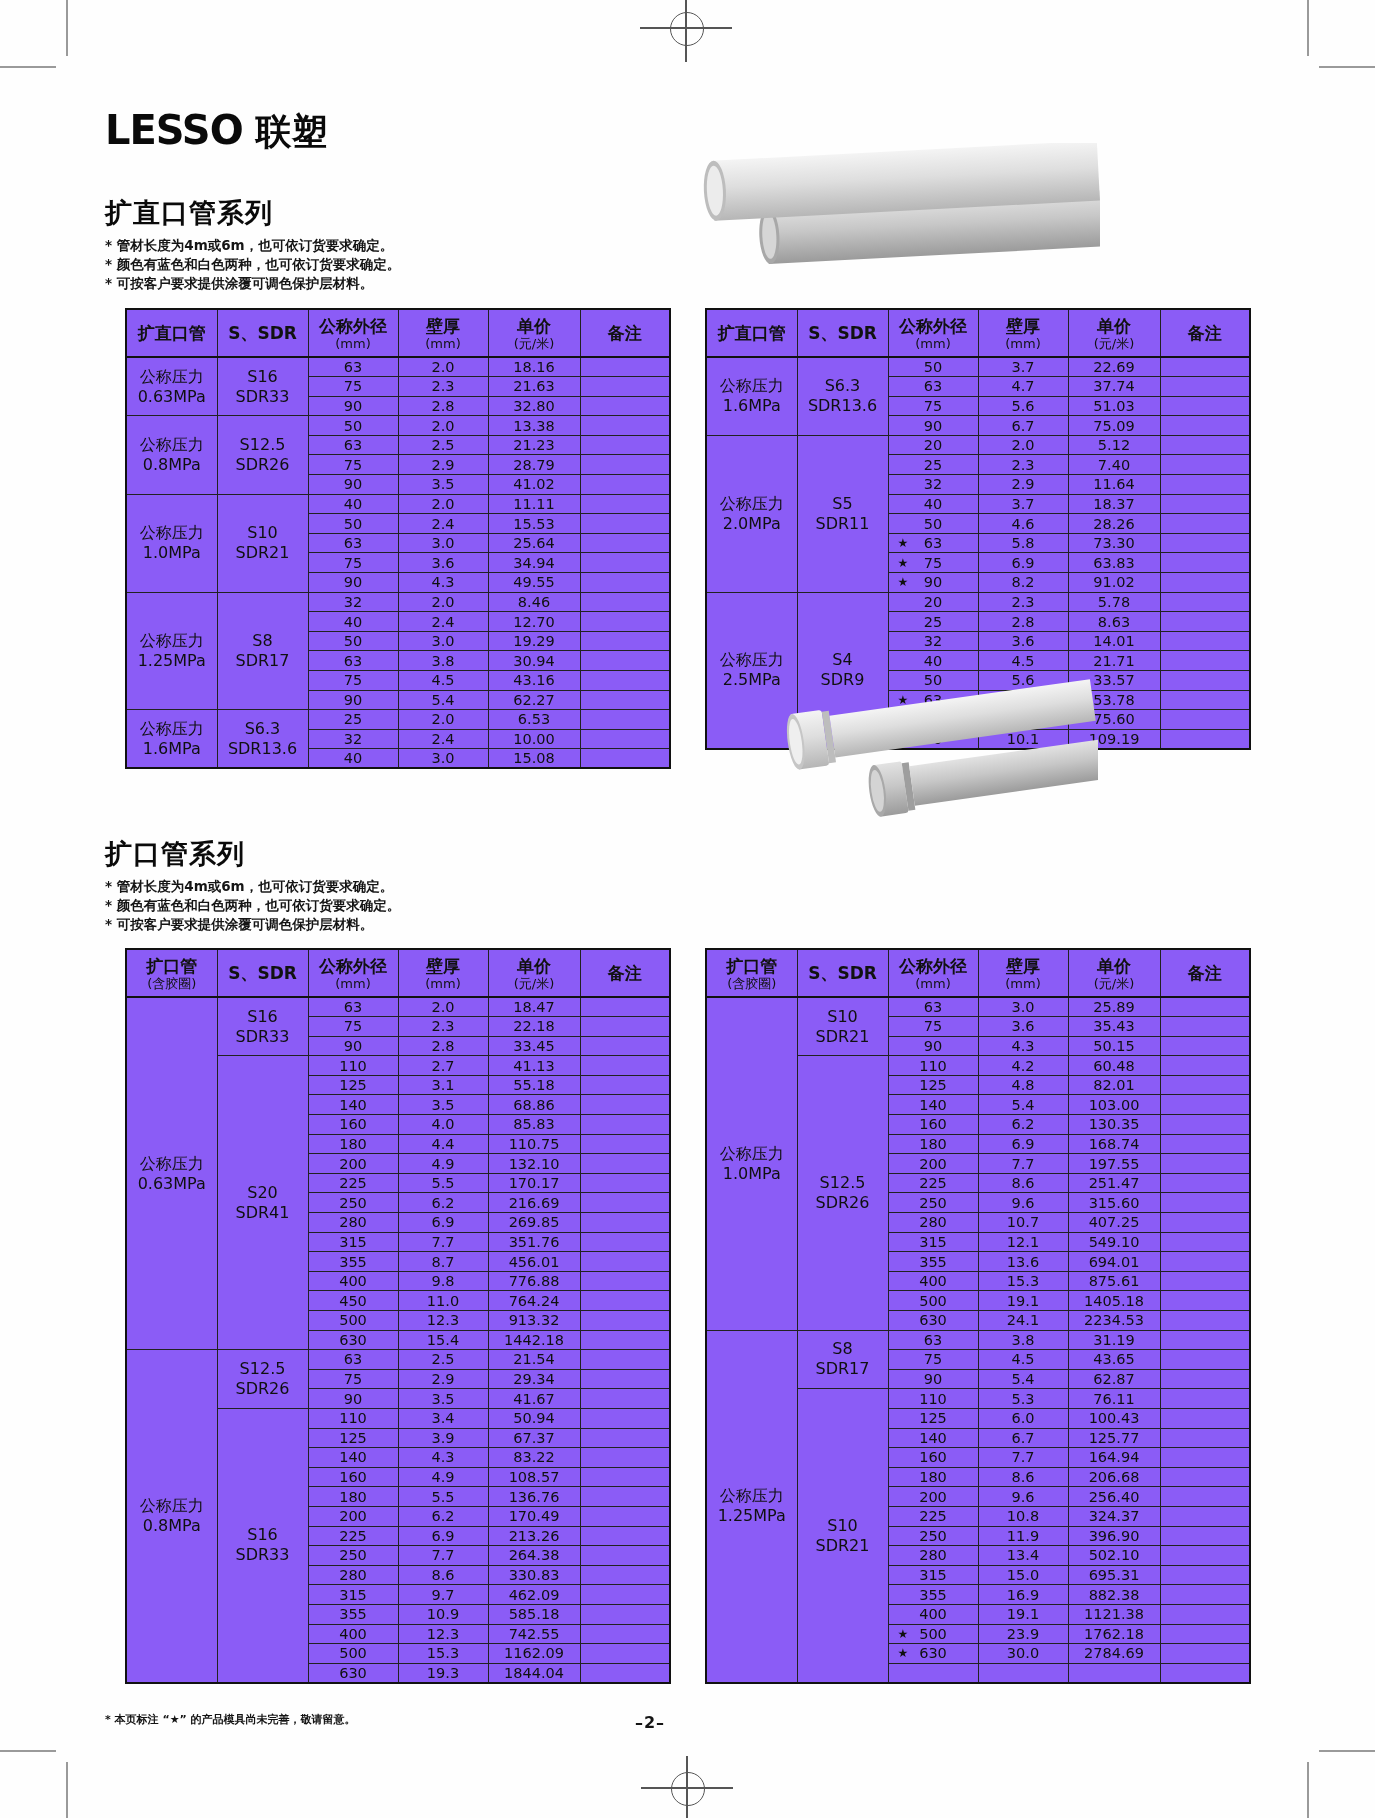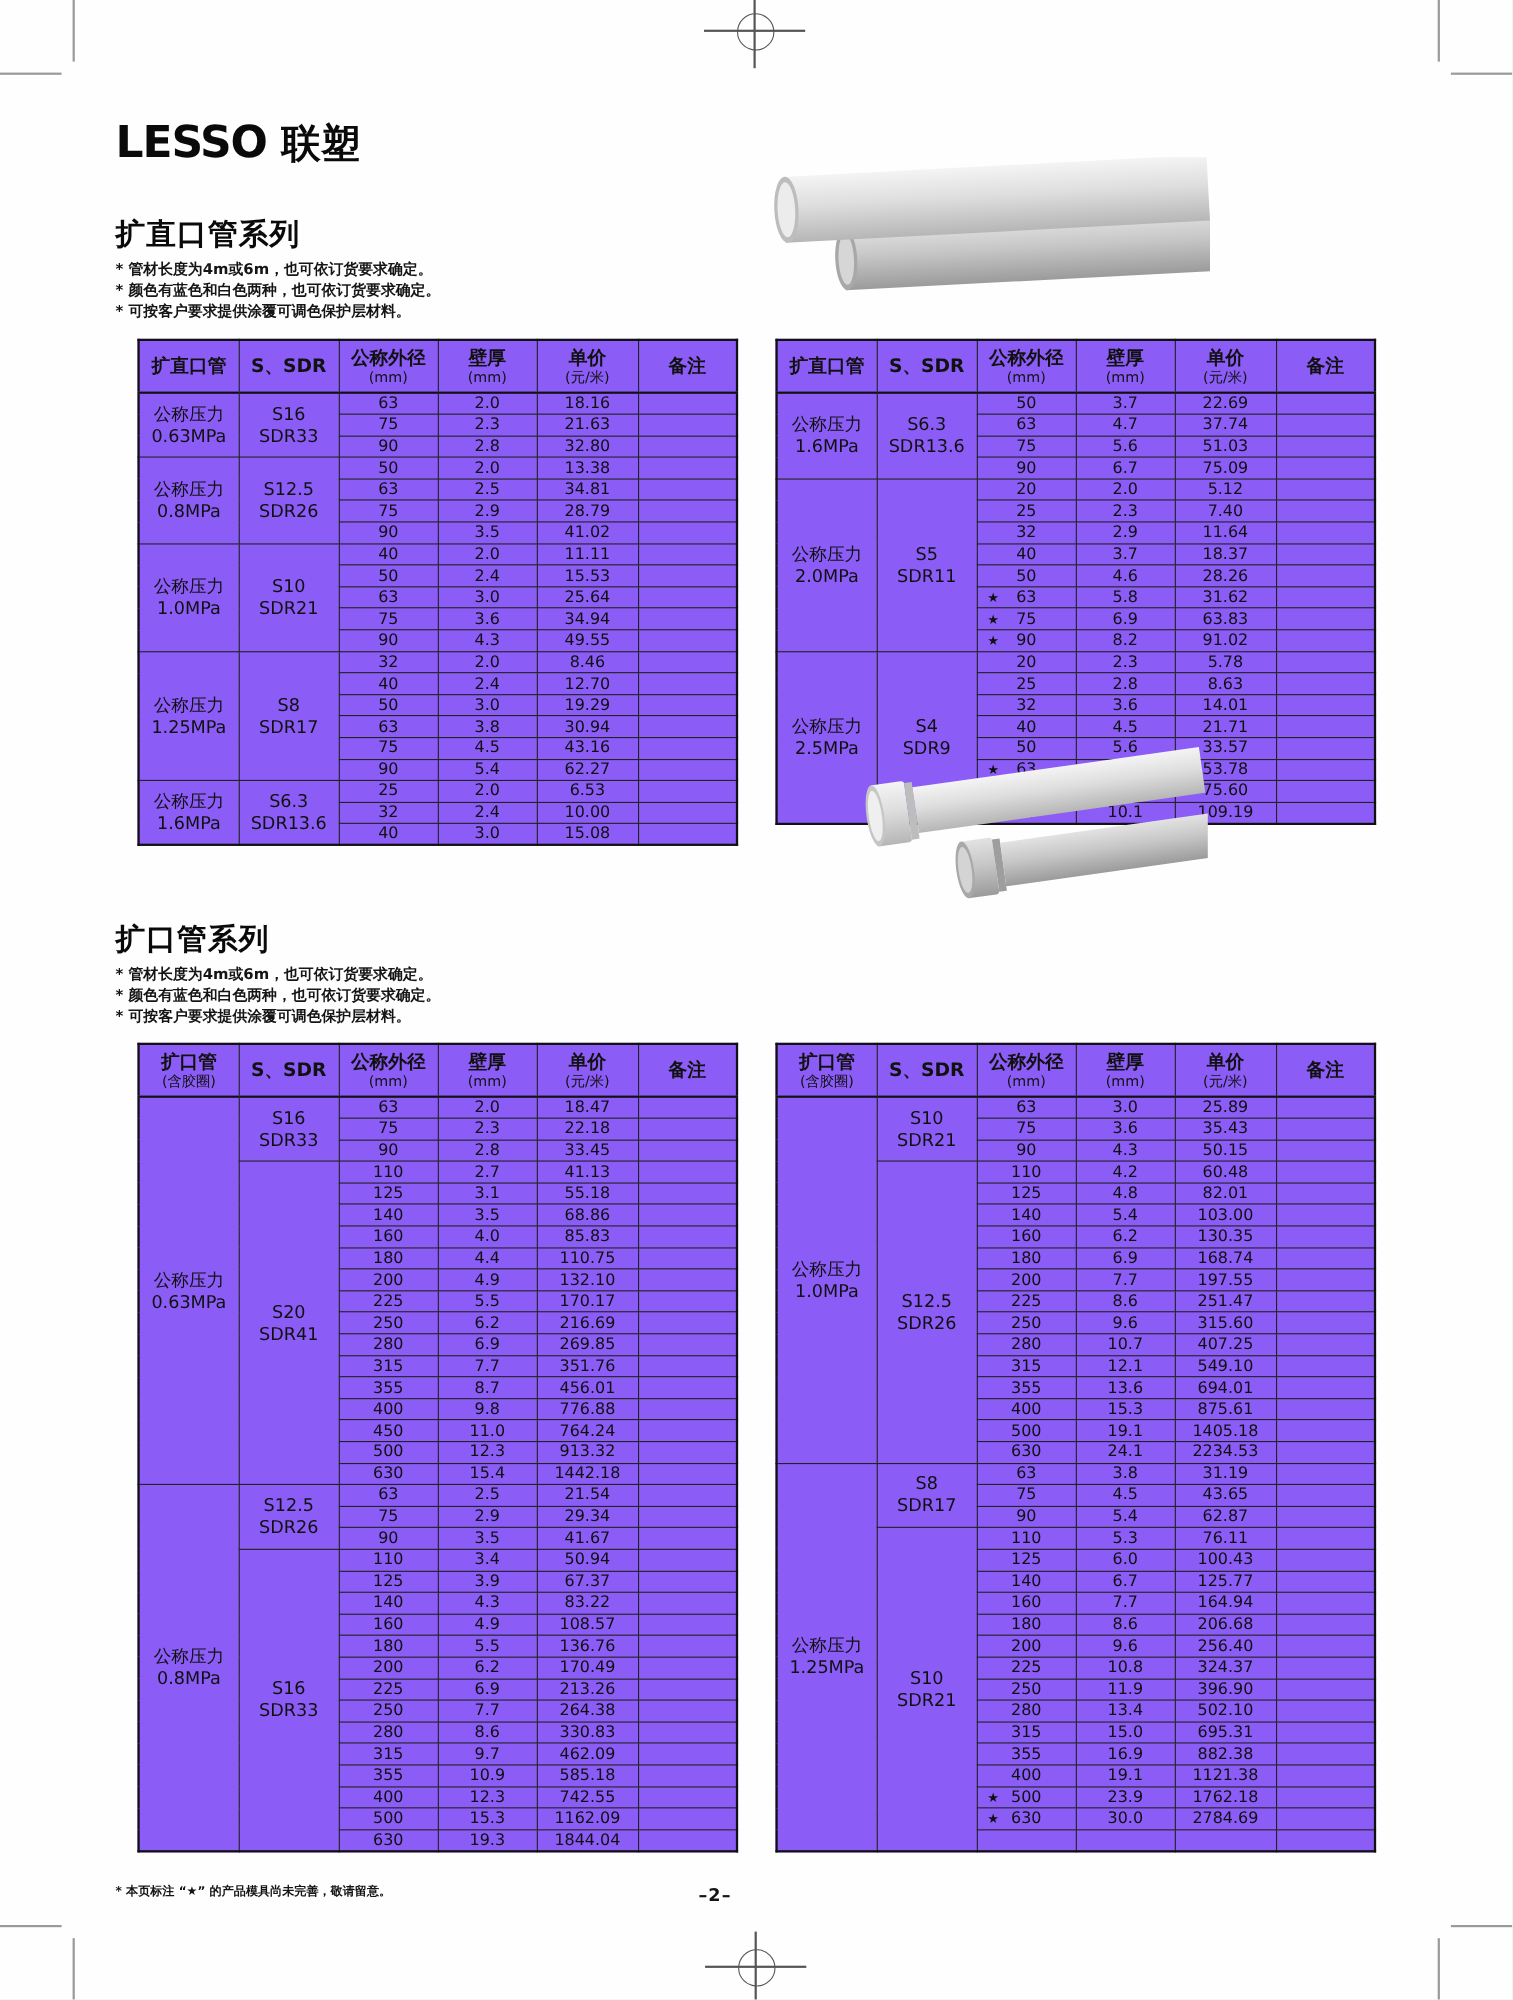--- a/index.html
+++ b/index.html
@@ -164,21 +164,21 @@
               <div>SDR26</div>
             </td>
             <td class="num">50</td>
             <td class="num">2.0</td>
             <td class="num">13.38</td>
             <td class="num"></td>
           </tr>
           <tr>
             <td class="num">63</td>
             <td class="num">2.5</td>
-            <td class="num">34.81</td>
+            <td class="num">21.23</td>
             <td class="num"></td>
           </tr>
           <tr>
             <td class="num">75</td>
             <td class="num">2.9</td>
             <td class="num">28.79</td>
             <td class="num"></td>
           </tr>
           <tr>
             <td class="num">90</td>
@@ -397,21 +397,21 @@
           </tr>
           <tr>
             <td class="num">50</td>
             <td class="num">4.6</td>
             <td class="num">28.26</td>
             <td class="num"></td>
           </tr>
           <tr>
             <td class="num"><span class="star">★</span>63</td>
             <td class="num">5.8</td>
-            <td class="num">31.62</td>
+            <td class="num">73.30</td>
             <td class="num"></td>
           </tr>
           <tr>
             <td class="num"><span class="star">★</span>75</td>
             <td class="num">6.9</td>
             <td class="num">63.83</td>
             <td class="num"></td>
           </tr>
           <tr>
             <td class="num"><span class="star">★</span>90</td>

